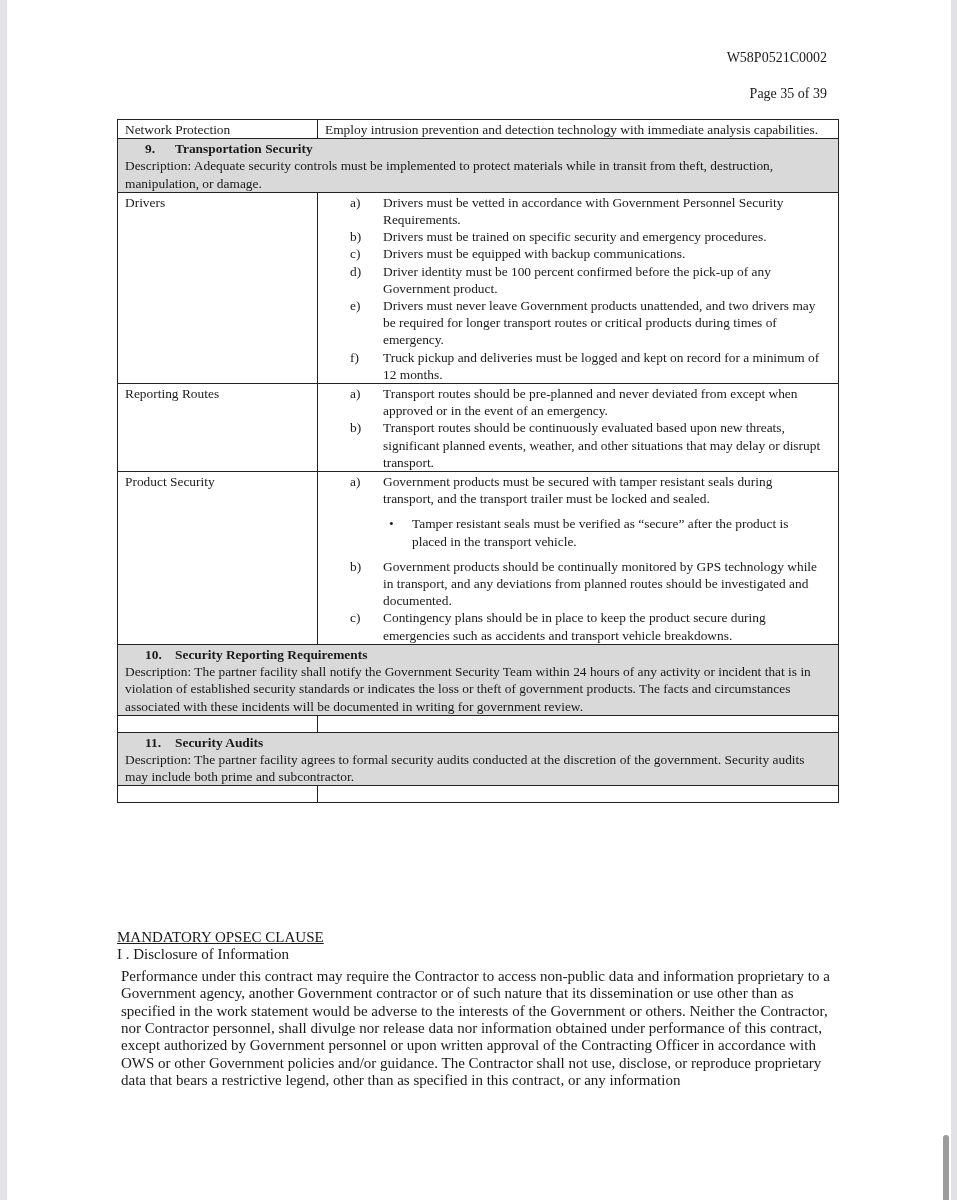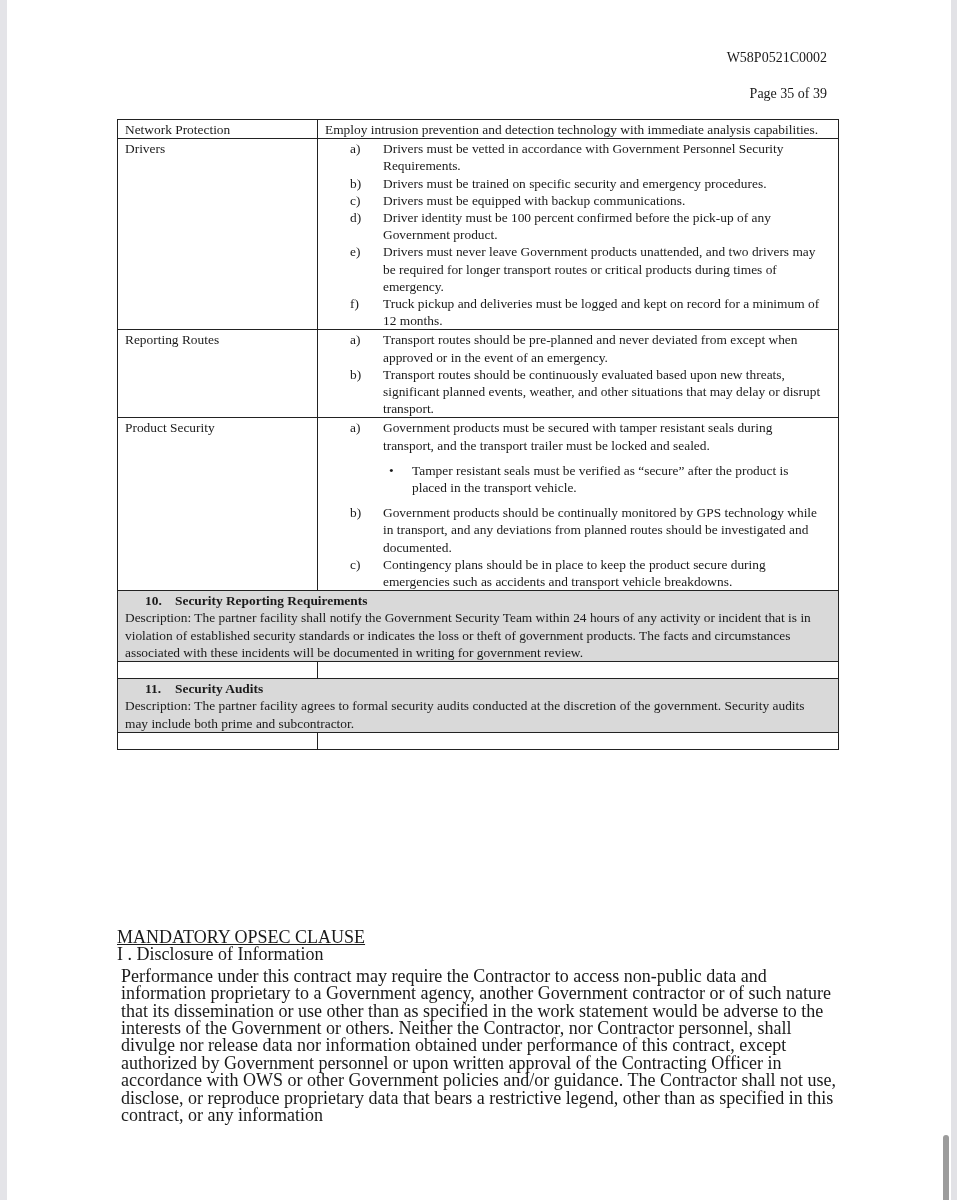--- a/index.html
+++ b/index.html
@@ -50,41 +50,47 @@
   ol.items li .mk { position: absolute; left: 0; top: 0; }
   ul.bul { list-style: none; margin: 8px; padding: 0 0 0 56px; }
   ul.bul li { position: relative; padding-left: 23px; }
   ul.bul li::before {
     content: "\2022"; position: absolute; left: 0; top: 0;
   }
   tr.empty td { height: 15px; }
 
   .opsec {
     position: absolute; left: 117px; top: 929px; width: 726px;
-    font-size: 18px; line-height: 17.4px;
+    font-size: 15px; line-height: 17.4px;
   }
   .opsec .heading { text-decoration: underline; }
   .opsec p { margin: 4px; }
 </style>
 </head>
 <body>
 
 <div class="left-edge"></div>
 
 <div class="page">
   <div class="header-right contract-id">W58P0521C0002</div>
   <div class="header-right page-num">Page 35 of 39</div>
 
   <table class="sec">
     <tbody>
         <tr>
       <td class="lbl">Network Protection</td>
       <td>Employ intrusion prevention and detection technology with immediate analysis capabilities.</td>
     </tr>
 
+    <tr class="shade">
+      <td colspan="2">
+        <div class="sec-title"><span class="num">9.</span><span>Transportation Security</span></div>
+        <div>Description: Adequate security controls must be implemented to protect materials while in transit from theft, destruction, manipulation, or damage.</div>
+      </td>
+    </tr>
 
     <tr>
       <td class="lbl">Drivers</td>
       <td>
         <ol class="items">
           <li><span class="mk">a)</span><span>Drivers must be vetted in accordance with Government Personnel Security Requirements.</span></li>
           <li><span class="mk">b)</span><span>Drivers must be trained on specific security and emergency procedures.</span></li>
           <li><span class="mk">c)</span><span>Drivers must be equipped with backup communications.</span></li>
           <li><span class="mk">d)</span><span>Driver identity must be 100 percent confirmed before the pick-up of any Government product.</span></li>
           <li><span class="mk">e)</span><span>Drivers must never leave Government products unattended, and two drivers may be required for longer transport routes or critical products during times of emergency.</span></li>

